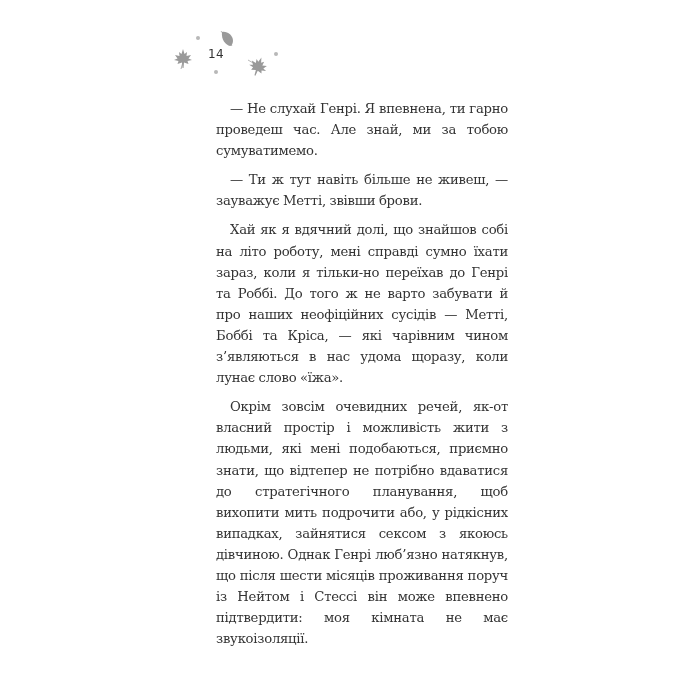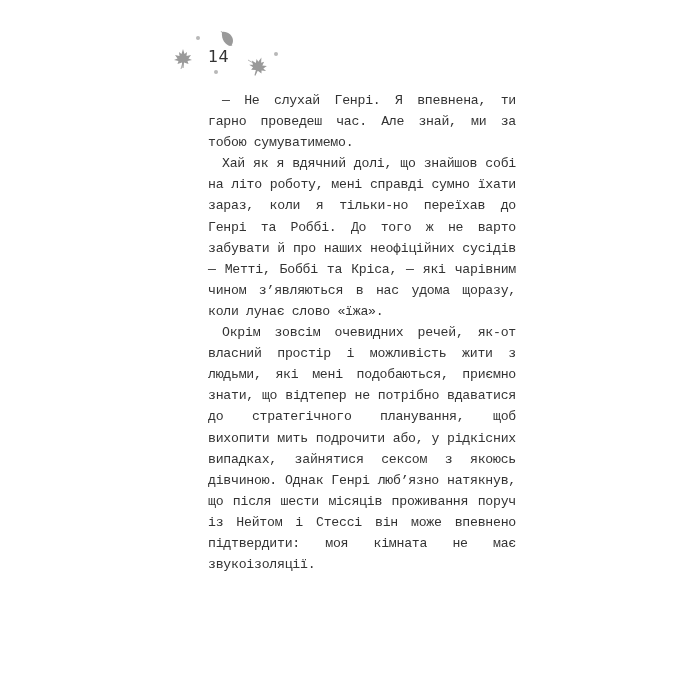--- a/index.html
+++ b/index.html
@@ -24,21 +24,21 @@
       left: 160px;
       top: 30px;
       width: 140px;
       height: 60px;
     }
     .page-number {
       position: absolute;
       left: 208px;
       top: 47px;
       font-family: "DejaVu Sans", sans-serif;
-      font-size: 16px;
+      font-size: 12px;
       color: #333333;
       letter-spacing: 0.3px;
     }
     .leaf {
       position: absolute;
     }
     .dot {
       position: absolute;
       width: 4px;
       height: 4px;
@@ -53,23 +53,22 @@
       font-family: "DejaVu Serif", serif;
       font-size: 13.2px;
       line-height: 21.1px;
       color: #333333;
       text-align: justify;
       hyphens: manual;
       letter-spacing: -0.25px;
       word-spacing: -0.3px;
     }
     .text-block p {
-      margin: 0;
+      margin: 8px;
       text-indent: 14px;
-      font-family: Liberation Mono, monospace;
     }
   </style>
 </head>
 <body>
 
 <div class="page">
 
   <div class="header-deco">
 
     <svg class="leaf" style="left:12px; top:18px;" width="22" height="22" viewBox="0 0 22 22">
@@ -88,18 +87,19 @@
     </svg>
     <span class="dot" style="left:36px; top:6px;"></span>
     <span class="dot" style="left:54px; top:40px;"></span>
     <span class="dot" style="left:114px; top:22px;"></span>
   </div>
 
   <div class="page-number">14</div>
 
   <div class="text-block">
     <p>— Не слухай Генрі. Я впевнена, ти гарно проведеш час. Але знай, ми за тобою сумуватимемо.</p>
+    <p>— Ти ж тут навіть більше не живеш, — зауважує Метті, звівши брови.</p>
     <p>Хай як я вдячний долі, що знайшов собі на літо ро­боту, мені справді сумно їхати зараз, коли я тільки-но переїхав до Генрі та Роббі. До того ж не варто забувати й про наших неофіційних сусідів — Метті, Боббі та Кріса, — які чарівним чином з’являються в нас удома щоразу, коли лунає слово «їжа».</p>
     <p>Окрім зовсім очевидних речей, як-от власний простір і можливість жити з людьми, які мені подобаються, приємно знати, що відтепер не потрібно вдаватися до стратегічного планування, щоб вихопити мить подро­чити або, у рідкісних випадках, зайнятися сексом з яко­юсь дівчиною. Однак Генрі люб’язно натякнув, що після шести місяців проживання поруч із Нейтом і Стессі він може впевнено підтвердити: моя кімната не має звукоізоляції.</p>
 
   </div>
 
 </div>
 
 </body></html>

